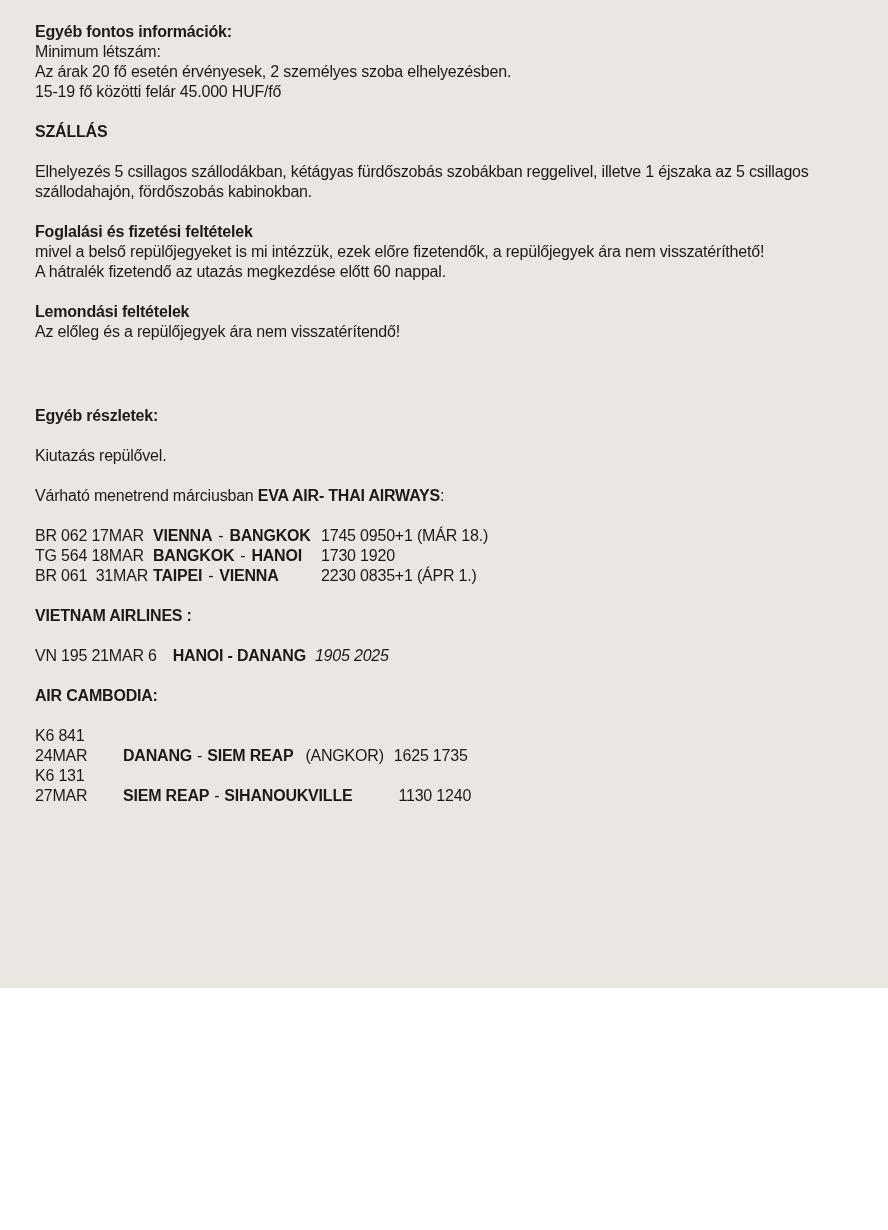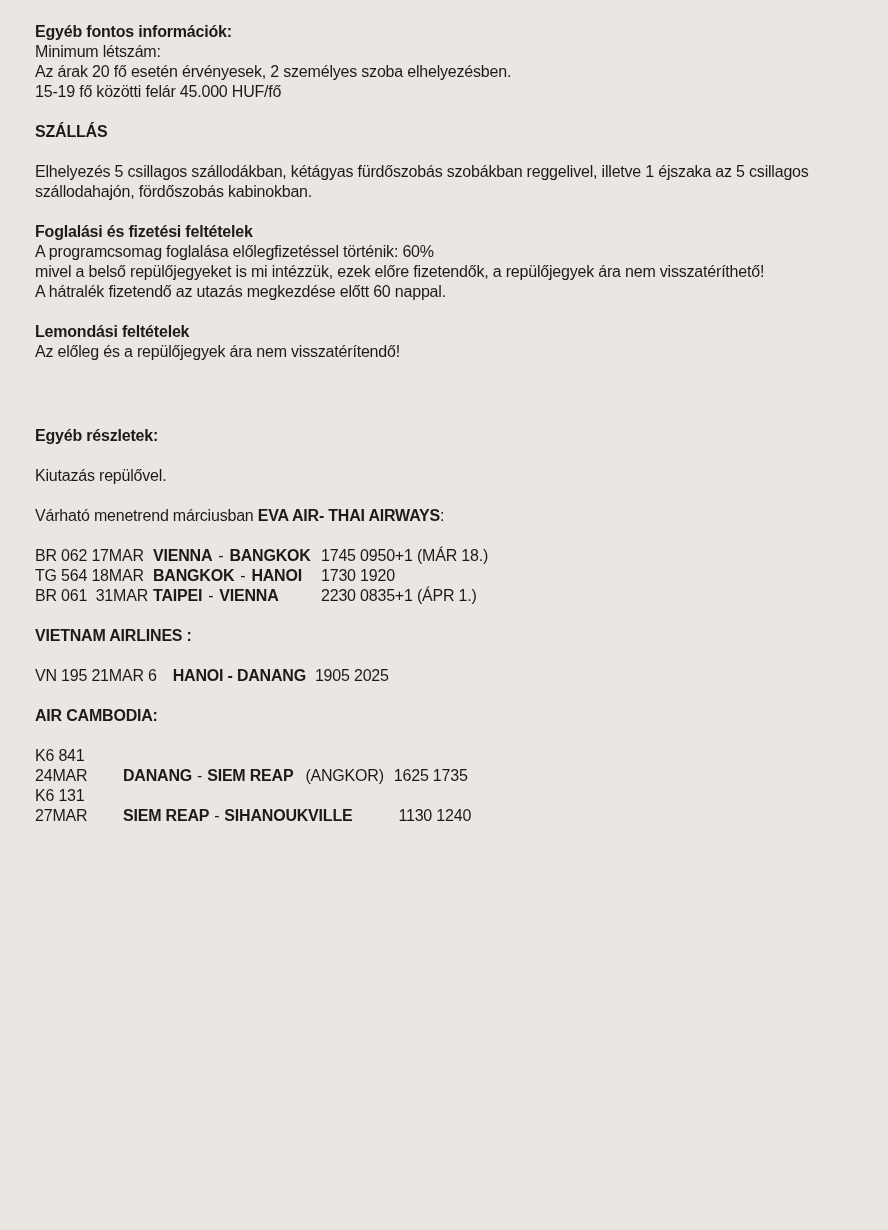--- a/index.html
+++ b/index.html
@@ -1,19 +1,19 @@
 <!DOCTYPE html>
 <html lang="hu"><head>
 <meta charset="utf-8">
 <style>
   html, body { margin: 0; padding: 0; }
   .page {
     position: relative;
     width: 888px;
-    height: 1230px;
+    height: 988px;
     background: #EAE7E2;
     overflow: hidden;
     font-family: "Liberation Sans", sans-serif;
     font-size: 16px;
     line-height: 20px;
     letter-spacing: -0.2px;
     color: #1D1B19;
   }
   .content { padding: 22px 25px 0 35px; }
   p, .frow, .krow { margin: 0; }
@@ -26,21 +26,21 @@
   .fcol2 { display: inline-block; width: 168px; }
   .fdash { margin: 0 6px; }
   
   .kcol1 { display: inline-block; width: 88px; white-space: pre-wrap; }
   .kdash { margin: 0 5px; }
   .ksuffix { margin-left: 12px; }
   .ktimes1 { margin-left: 10px; }
   .ktimes2 { margin-left: 46px; }
   
   .vnroute { margin-left: 16px; }
-  .vntimes { margin-left: 9px; }
+  .vntimes { margin-left: 9px; font-style: italic; }
 </style>
 </head>
 <body>
 
 <div class="page">
   <div class="content">
 
     <section>
       <p class="bold">Egyéb fontos információk:</p>
       <p>Minimum létszám:</p>
@@ -49,21 +49,20 @@
     </section>
 
     <section>
       <p class="bold gap20">SZÁLLÁS</p>
       <p class="gap20">Elhelyezés 5 csillagos szállodákban, kétágyas fürdőszobás szobákban reggelivel, illetve 1 éjszaka az 5 csillagos</p>
       <p>szállodahajón, fördőszobás kabinokban.</p>
     </section>
 
     <section>
       <p class="bold gap20">Foglalási és fizetési feltételek</p>
-      <p>A programcsomag foglalása előlegfizetéssel történik: 60%</p>
       <p>mivel a belső repülőjegyeket is mi intézzük, ezek előre fizetendők, a repülőjegyek ára nem visszatéríthető!</p>
       <p>A hátralék fizetendő az utazás megkezdése előtt 60 nappal.</p>
     </section>
 
     <section>
       <p class="bold gap20">Lemondási feltételek</p>
       <p>Az előleg és a repülőjegyek ára nem visszatérítendő!</p>
     </section>
 
     <section>

